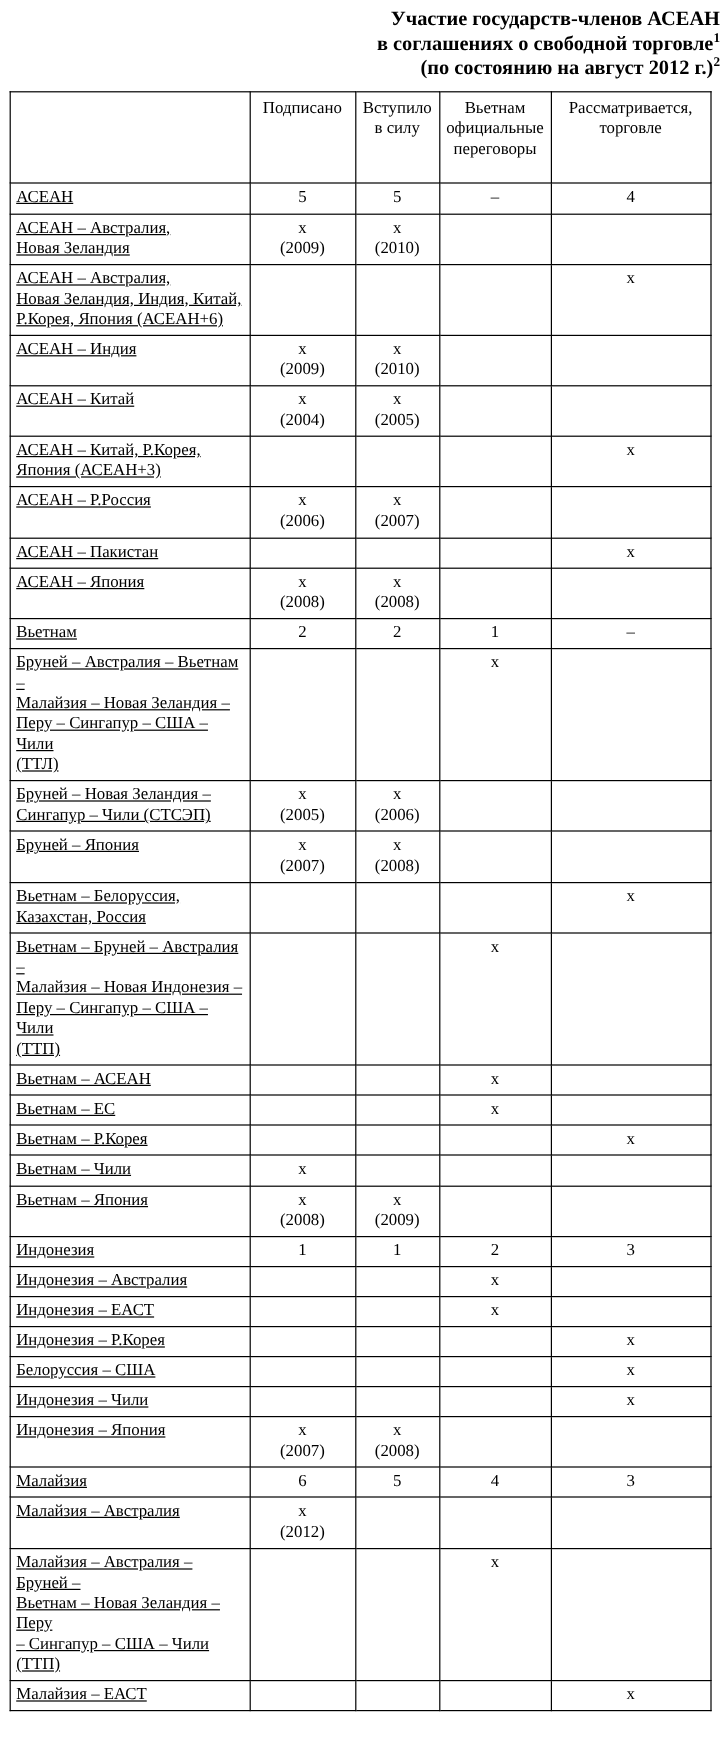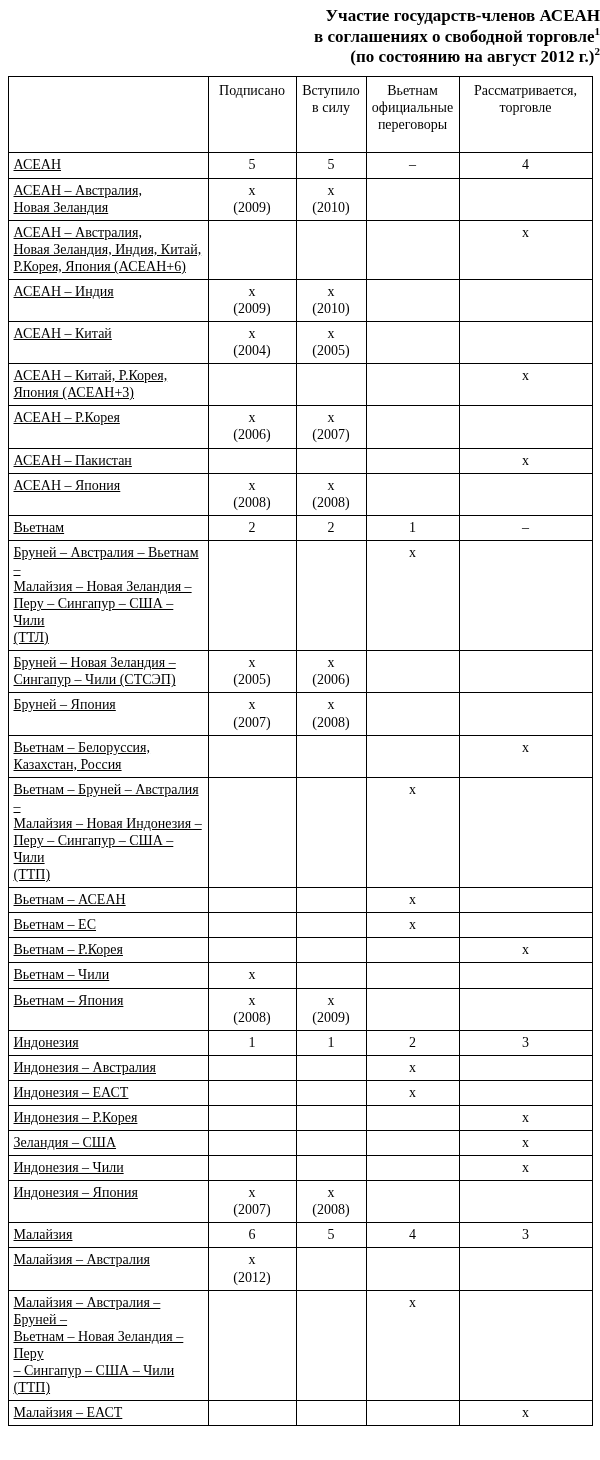--- a/index.html
+++ b/index.html
@@ -144,21 +144,21 @@
         </tr>
         <tr>
           <td class="country-cell">АСЕАН – Китай, Р.Корея,
 Япония (АСЕАН+3)</td>
           <td class="val-cell"></td>
           <td class="val-cell"></td>
           <td class="val-cell"></td>
           <td class="val-cell">x</td>
         </tr>
         <tr>
-          <td class="country-cell">АСЕАН – Р.Корея</td>
+          <td class="country-cell">АСЕАН – Р.Россия</td>
           <td class="val-cell">x
 (2006)</td>
           <td class="val-cell">x
 (2007)</td>
           <td class="val-cell"></td>
           <td class="val-cell"></td>
         </tr>
         <tr>
           <td class="country-cell">АСЕАН – Пакистан</td>
           <td class="val-cell"></td>
@@ -288,21 +288,21 @@
           <td class="val-cell"></td>
         </tr>
         <tr>
           <td class="country-cell">Индонезия – Р.Корея</td>
           <td class="val-cell"></td>
           <td class="val-cell"></td>
           <td class="val-cell"></td>
           <td class="val-cell">x</td>
         </tr>
         <tr>
-          <td class="country-cell">Зеландия – США</td>
+          <td class="country-cell">Белоруссия – США</td>
           <td class="val-cell"></td>
           <td class="val-cell"></td>
           <td class="val-cell"></td>
           <td class="val-cell">x</td>
         </tr>
         <tr>
           <td class="country-cell">Индонезия – Чили</td>
           <td class="val-cell"></td>
           <td class="val-cell"></td>
           <td class="val-cell"></td>

